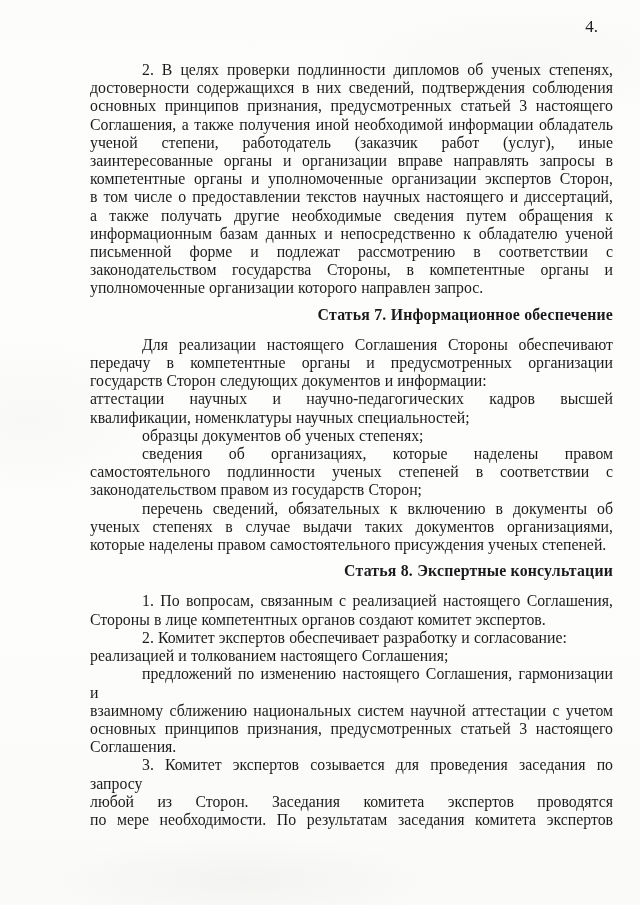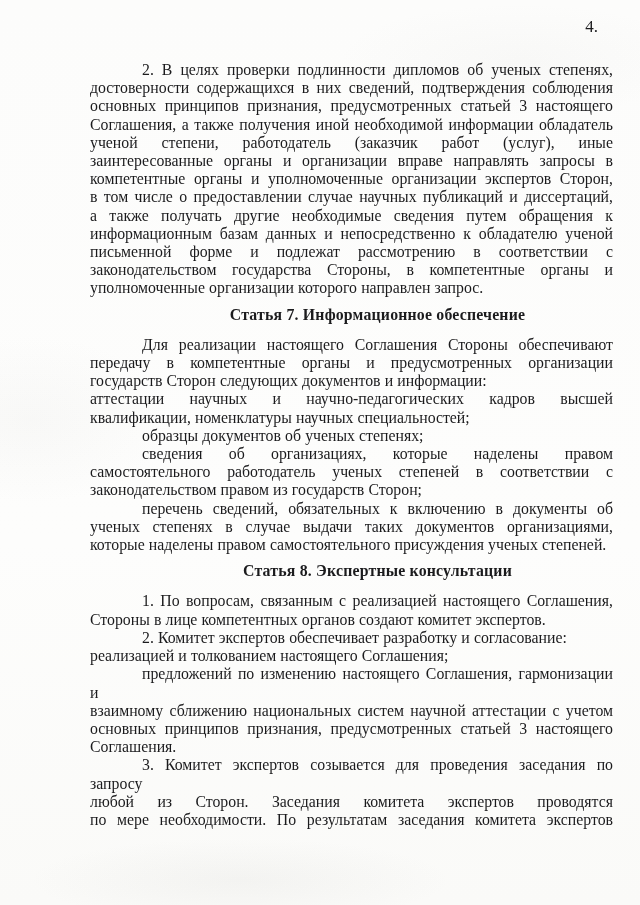--- a/index.html
+++ b/index.html
@@ -44,54 +44,54 @@
     word-spacing: 0.2px;
     white-space: normal;
   }
   .line.first { text-indent: 52px; }
   .line.end { text-align-last: left; }
   .heading {
     font-size: 15.8px;
     line-height: 18.2px;
     font-weight: bold;
     text-indent: 52px;
-    text-align: center;
+    text-align: right;
     margin-top: 8px;
     margin-bottom: 12px;
     letter-spacing: 0.2px;
   }
 </style>
 </head>
 <body>
 
 <div class="page">
   <div class="page-number">4.</div>
   <div class="doc" id="doc">
       <div class="line first">2. В целях проверки подлинности дипломов об ученых степенях,</div>
       <div class="line">достоверности содержащихся в них сведений, подтверждения соблюдения</div>
       <div class="line">основных принципов признания, предусмотренных статьей 3 настоящего</div>
       <div class="line">Соглашения, а также получения иной необходимой информации обладатель</div>
       <div class="line">ученой степени, работодатель (заказчик работ (услуг), иные</div>
       <div class="line">заинтересованные органы и организации вправе направлять запросы в</div>
       <div class="line">компетентные органы и уполномоченные организации экспертов Сторон,</div>
-      <div class="line">в том числе о предоставлении случае научных публикаций и диссертаций,</div>
+      <div class="line">в том числе о предоставлении текстов научных настоящего и диссертаций,</div>
       <div class="line">а также получать другие необходимые сведения путем обращения к</div>
       <div class="line">информационным базам данных и непосредственно к обладателю ученой</div>
       <div class="line">письменной форме и подлежат рассмотрению в соответствии с</div>
       <div class="line">законодательством государства Стороны, в компетентные органы и</div>
       <div class="line end">уполномоченные организации которого направлен запрос.</div>
       <div class="heading">Статья 7. Информационное обеспечение</div>
       <div class="line first">Для реализации настоящего Соглашения Стороны обеспечивают</div>
       <div class="line">передачу в компетентные органы и предусмотренных организации</div>
       <div class="line end">государств Сторон следующих документов и информации:</div>
       <div class="line">аттестации научных и научно-педагогических кадров высшей</div>
       <div class="line end">квалификации, номенклатуры научных специальностей;</div>
       <div class="line first end">образцы документов об ученых степенях;</div>
       <div class="line first">сведения об организациях, которые наделены правом</div>
-      <div class="line">самостоятельного работодатель ученых степеней в соответствии с</div>
+      <div class="line">самостоятельного подлинности ученых степеней в соответствии с</div>
       <div class="line end">законодательством правом из государств Сторон;</div>
       <div class="line first">перечень сведений, обязательных к включению в документы об</div>
       <div class="line">ученых степенях в случае выдачи таких документов организациями,</div>
       <div class="line end">которые наделены правом самостоятельного присуждения ученых степеней.</div>
       <div class="heading">Статья 8. Экспертные консультации</div>
       <div class="line first">1. По вопросам, связанным с реализацией настоящего Соглашения,</div>
       <div class="line end">Стороны в лице компетентных органов создают комитет экспертов.</div>
       <div class="line first end">2. Комитет экспертов обеспечивает разработку и согласование:</div>
       <div class="line end">реализацией и толкованием настоящего Соглашения;</div>
       <div class="line first">предложений по изменению настоящего Соглашения, гармонизации и</div>

